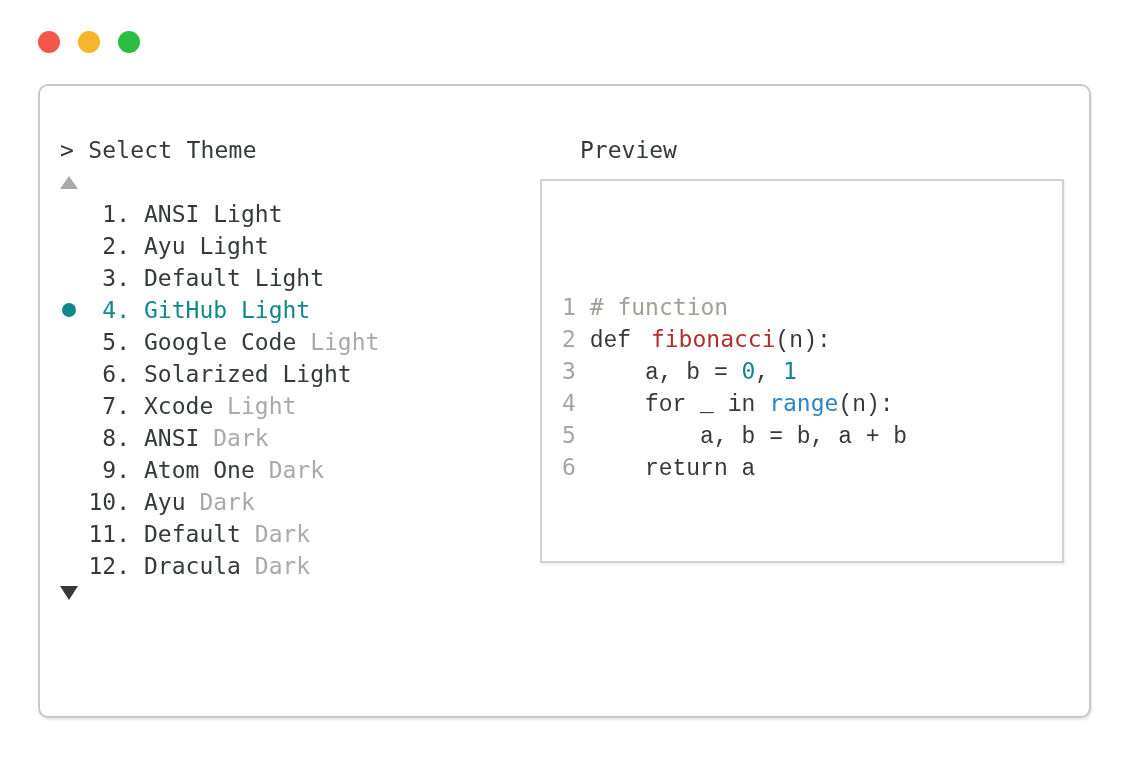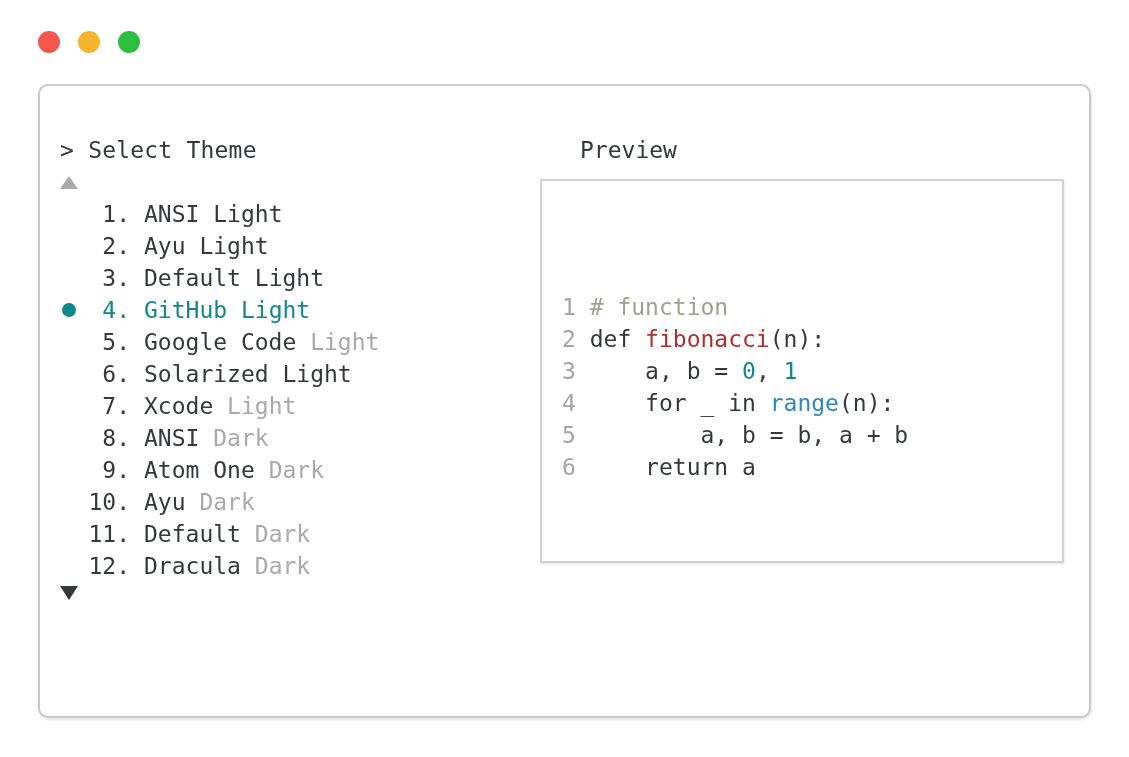--- a/index.html
+++ b/index.html
@@ -52,23 +52,23 @@
   
   .preview-box {
     position: absolute; left: 500px; top: 93px; width: 524px; height: 384px;
     border: 2px solid #d2d2d2; background: #fff;
     box-shadow: 1px 2px 2px rgba(0,0,0,0.07);
     padding: 46px 8px 0 20px; overflow: hidden;
   }
   .code-line { height: 32px; white-space: pre; }
   .blank-line { height: 32px; }
   .linenum { color: var(--linenum); }
-  .s-plain   { color: var(--plain); }
+  .s-plain   { color: var(--plain); font-family: Liberation Mono, monospace; }
   .s-comment { color: var(--comment); }
-  .s-func    { color: var(--func); }
+  .s-func    { color: var(--func); margin-left: 6px; }
   .s-number  { color: var(--number); }
   .s-builtin { color: var(--builtin); }
 
   .hint { position: absolute; left: 20px; top: 558px; color: var(--hint); }
 </style>
 </head>
 <body>
 
 <div class="stage">
 

